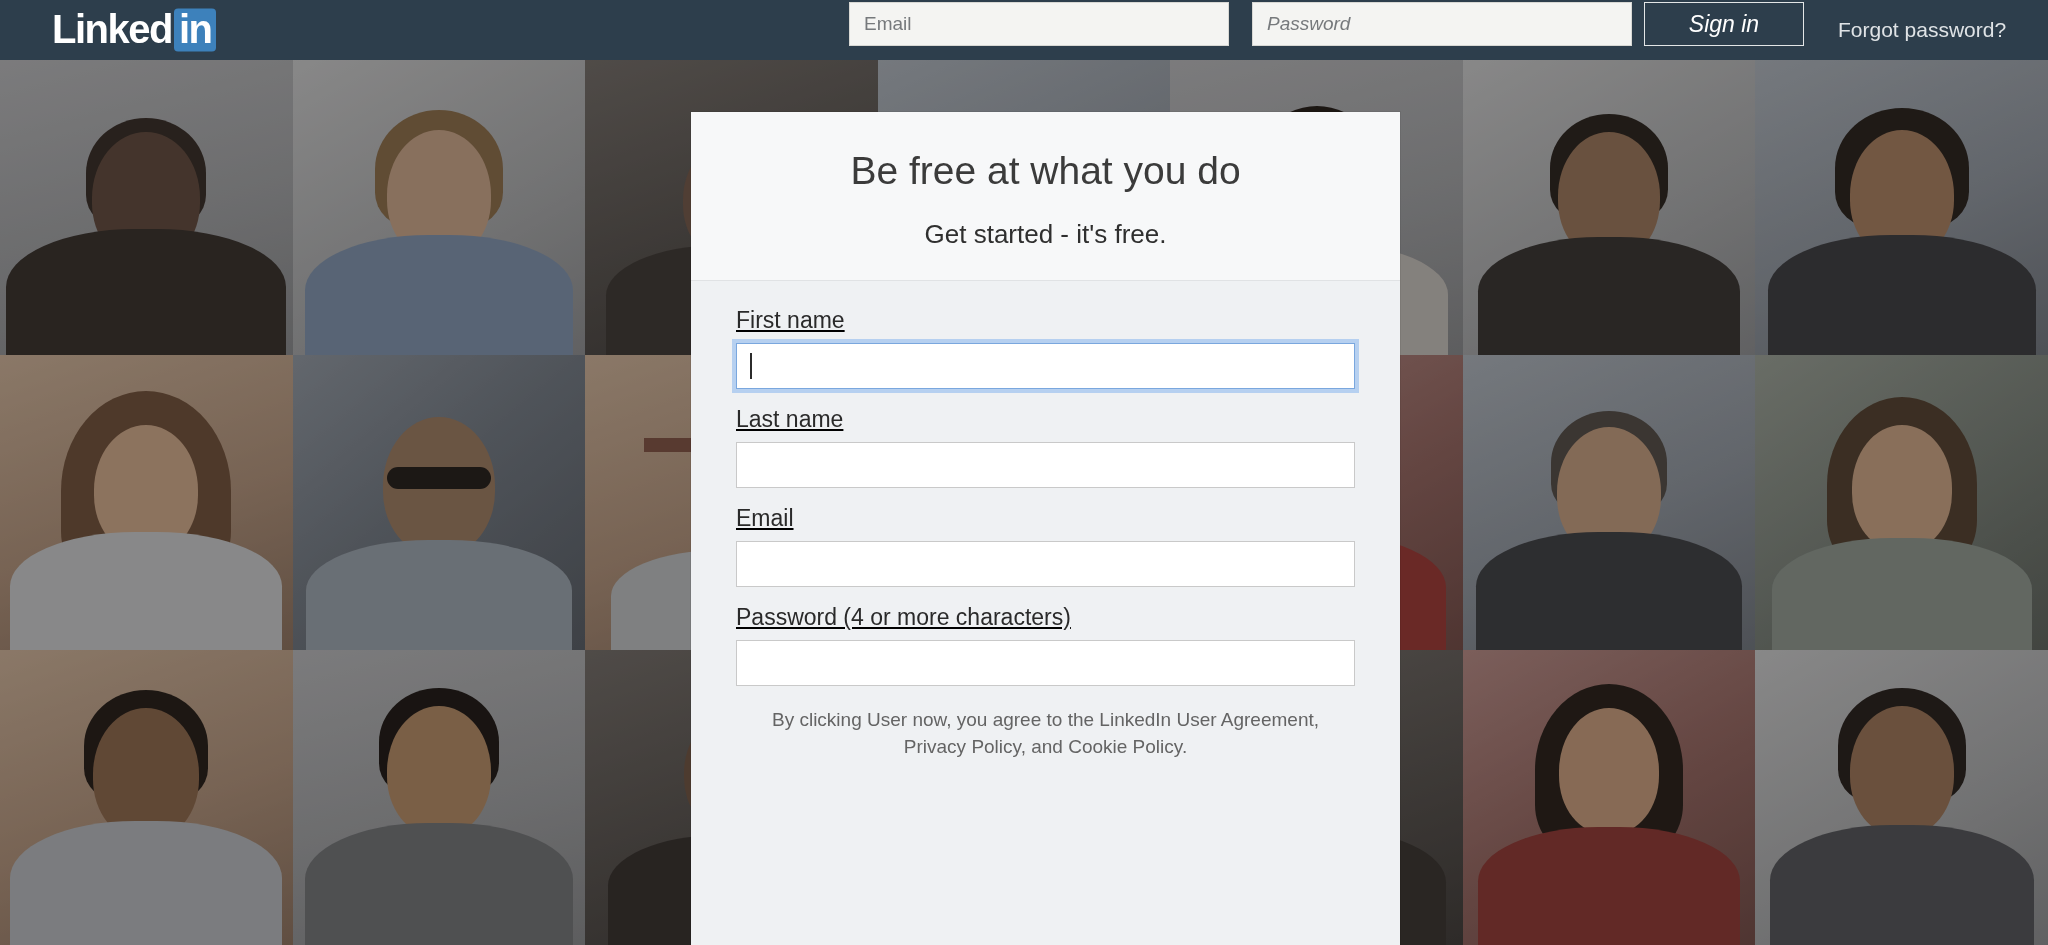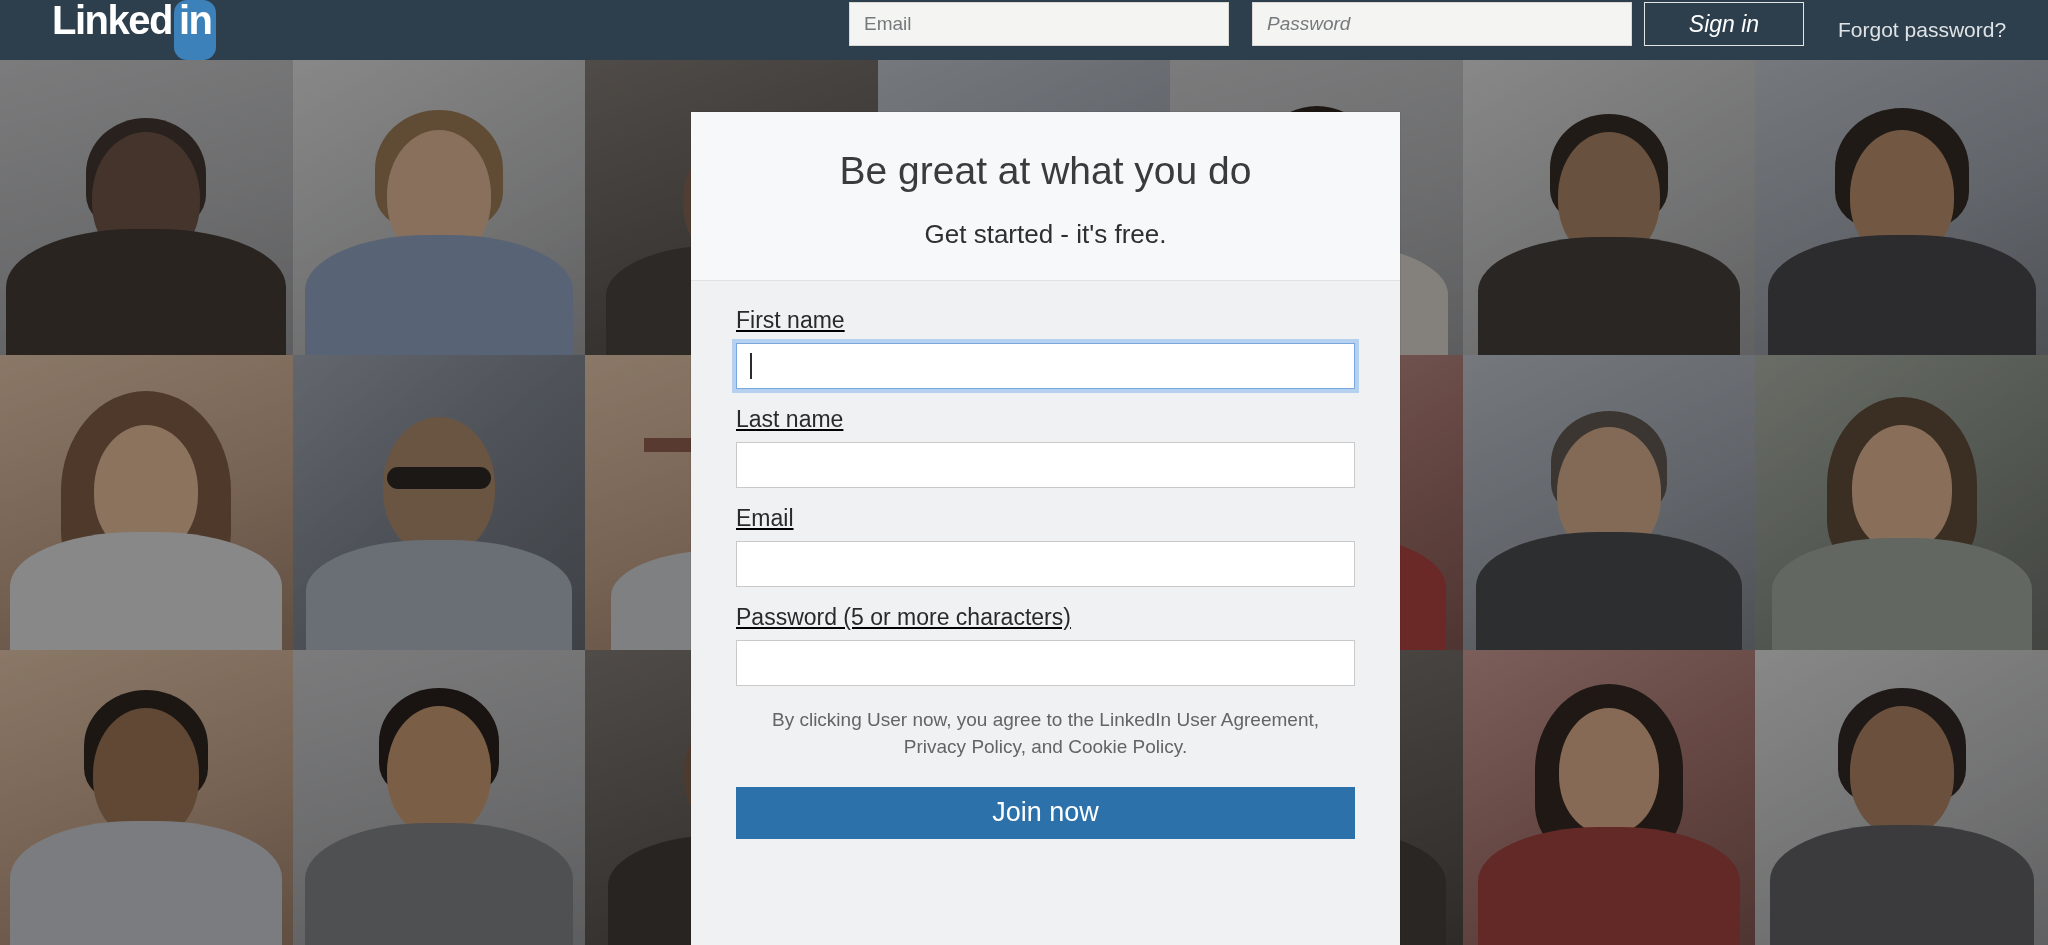--- a/index.html
+++ b/index.html
@@ -58,21 +58,21 @@
     background:#2d3e4c;
     z-index:30;
   }
   #logo{
     position:absolute; left:52px; top:50%; transform:translateY(-50%);
     font-size:40px; font-weight:bold; color:#ffffff;
     letter-spacing:-1.5px; line-height:1; white-space:nowrap;
   }
   #logo .in-badge{
     display:inline-block; background:#3d81bb; color:#ffffff;
-    border-radius:13px; padding:0 5px 20px 5px; margin-left:2px;
+    border-radius:4px; padding:0 5px 3px 5px; margin-left:2px;
   }
   .nav-input{
     position:absolute; top:2px; height:44px;
     background:#f4f4f2; border:1px solid #d8d8d4;
     color:#7a7a7a; font-size:19px;
     padding:0 14px; outline:none;
     font-family:"Liberation Sans", sans-serif;
   }
   .nav-input::placeholder{ color:#76797c; }
   #nav-email    { left:849px; width:380px; }
@@ -281,21 +281,21 @@
 
   <input id="nav-email" class="nav-input" type="text" placeholder="Email" style="">
   <input id="nav-password" class="nav-input" type="password" placeholder="Password" style="">
   <button id="signin-btn">Sign in</button>
   <a id="forgot-link" href="#">Forgot password?</a>
 </div>
 
 <div id="signup-card">
 
   <div id="card-head">
-    <h1 id="card-title">Be great at what you do</h1>
+    <h1 id="card-title">Be free at what you do</h1>
     <h2 id="card-subtitle">Get started - it's free.</h2>
   </div>
 
   <div id="card-body">
 
     <div class="field">
       <label class="field-label">First name</label>
       <div class="field-wrap">
         <input class="field-input focused" type="text" style="">
         <span class="caret"></span>
@@ -306,21 +306,20 @@
       <label class="field-label">Last name</label>
       <input class="field-input" type="text" style="">
     </div>
 
     <div class="field">
       <label class="field-label">Email</label>
       <input class="field-input" type="text" style="">
     </div>
 
     <div class="field">
-      <label class="field-label">Password (5 or more characters)</label>
+      <label class="field-label">Password (4 or more characters)</label>
       <input class="field-input" type="password" style="">
     </div>
 
     <p id="legal-text">By clicking User now, you agree to the LinkedIn User Agreement, Privacy Policy, and Cookie Policy.</p>
 
-    <button id="join-btn">Join now</button>
   </div>
 </div>
 
 </body></html>

